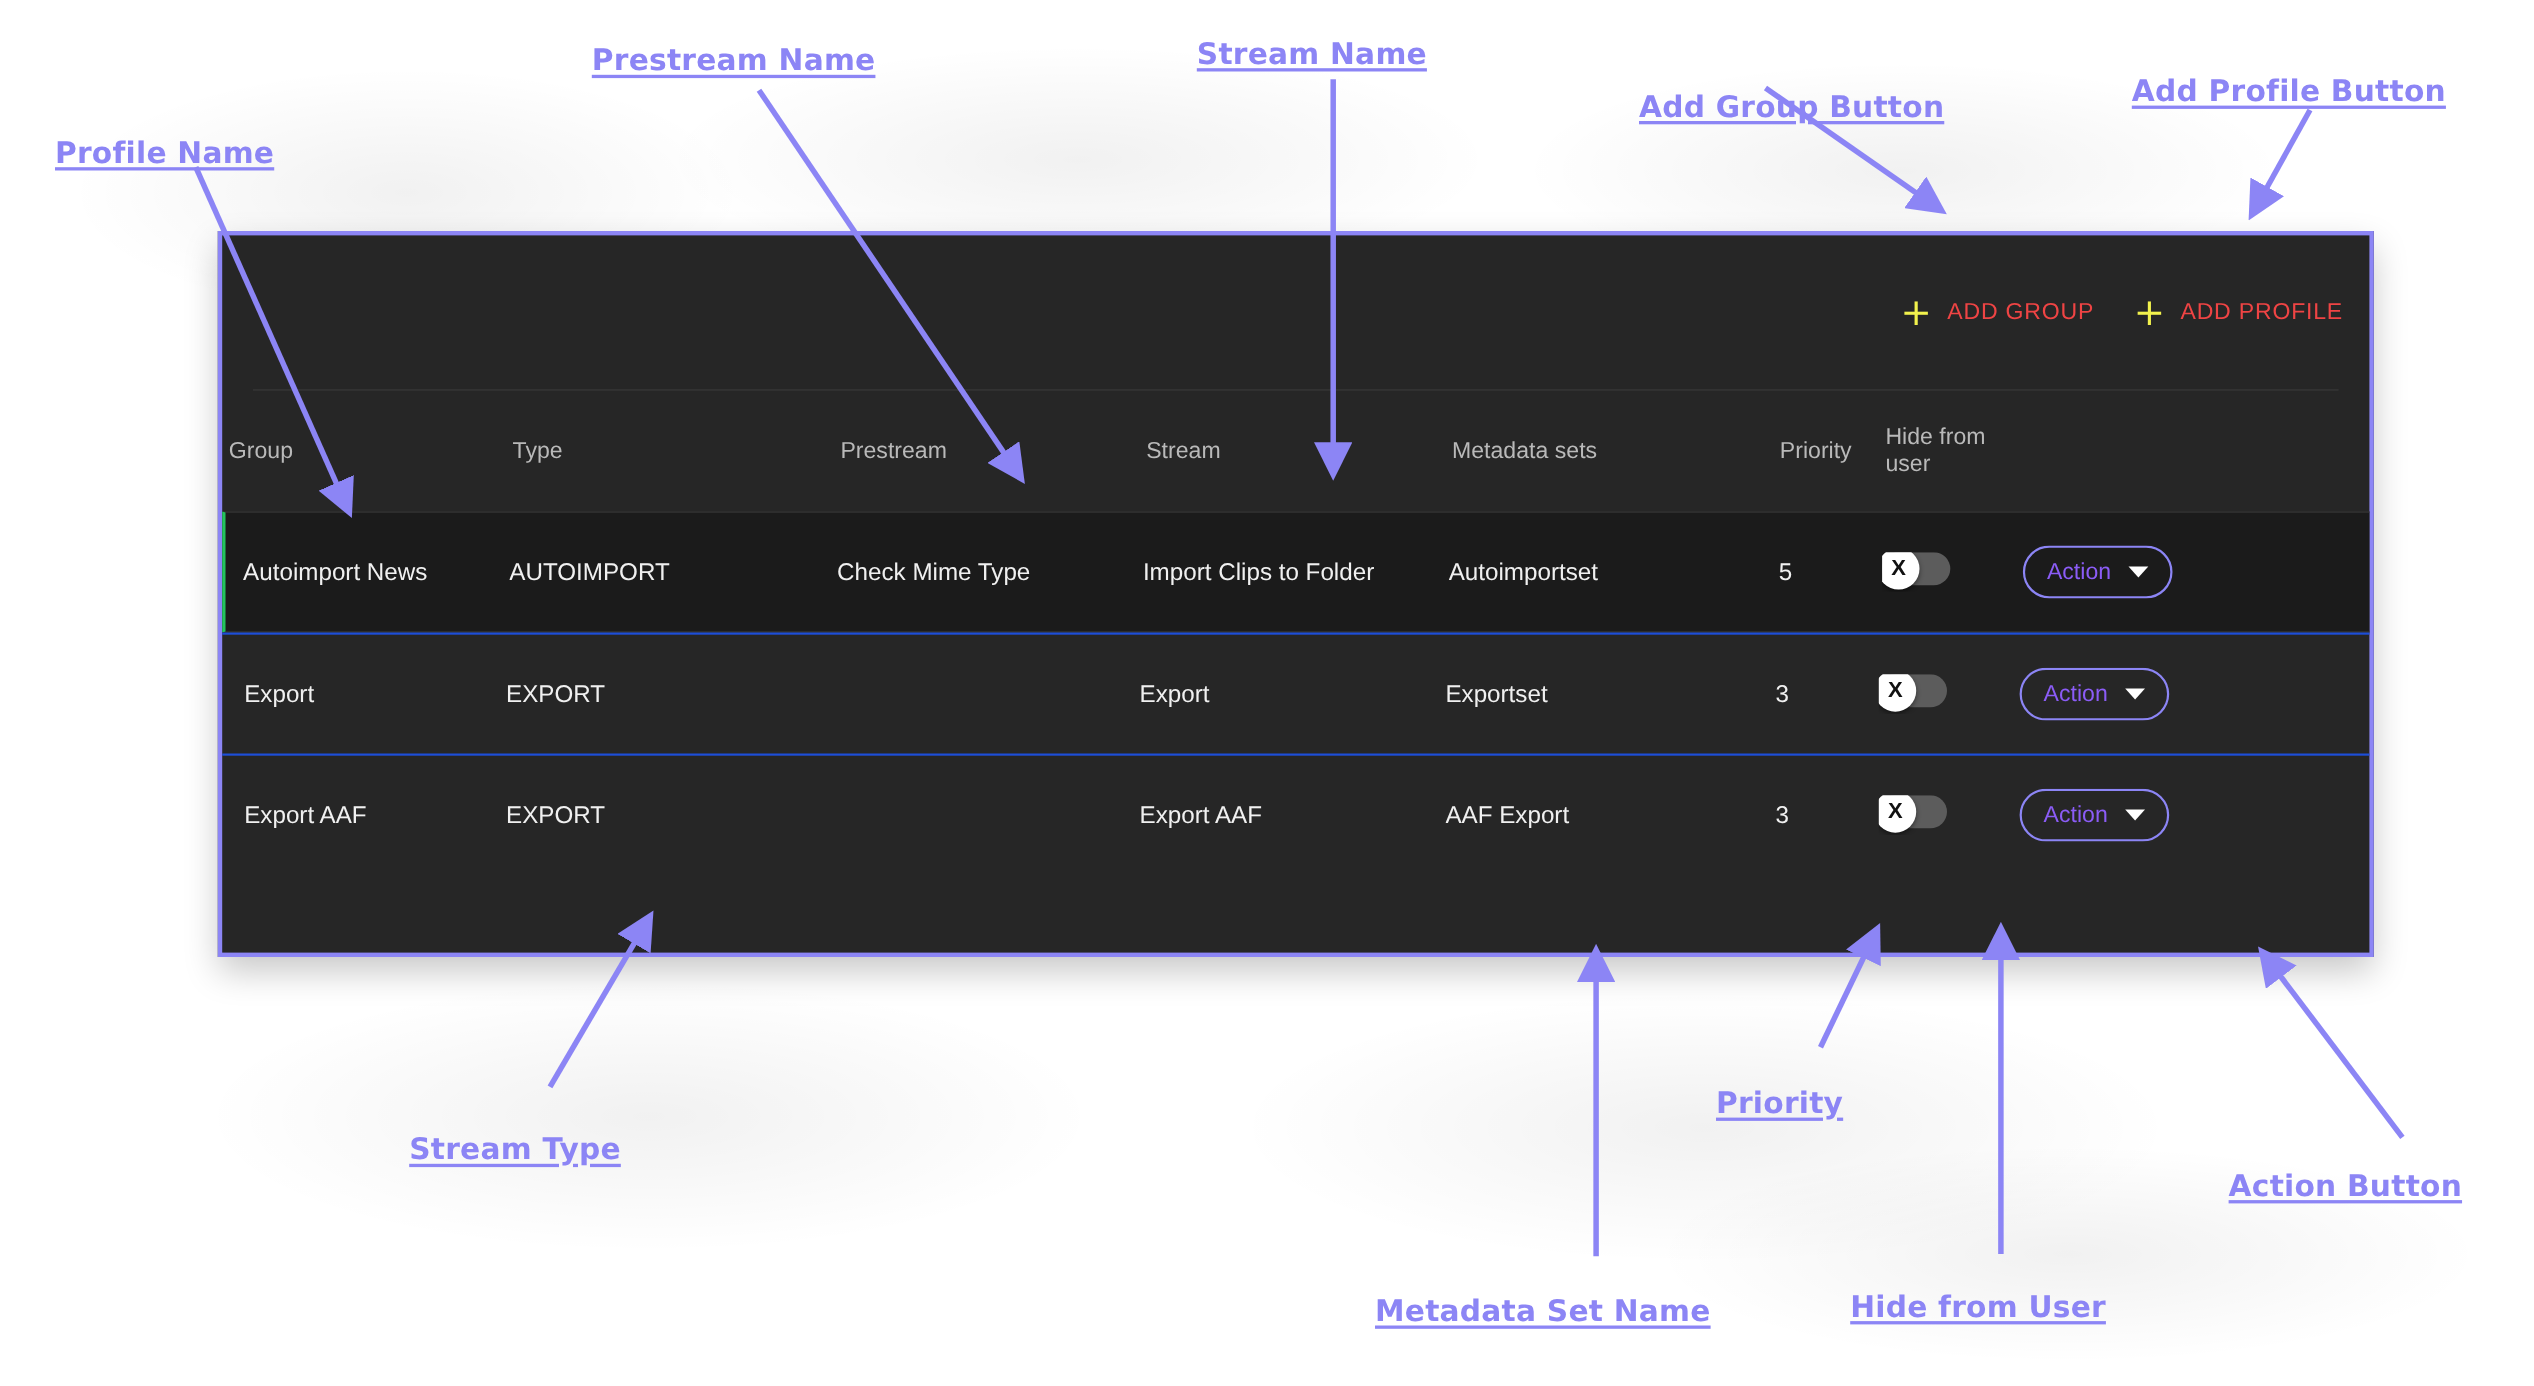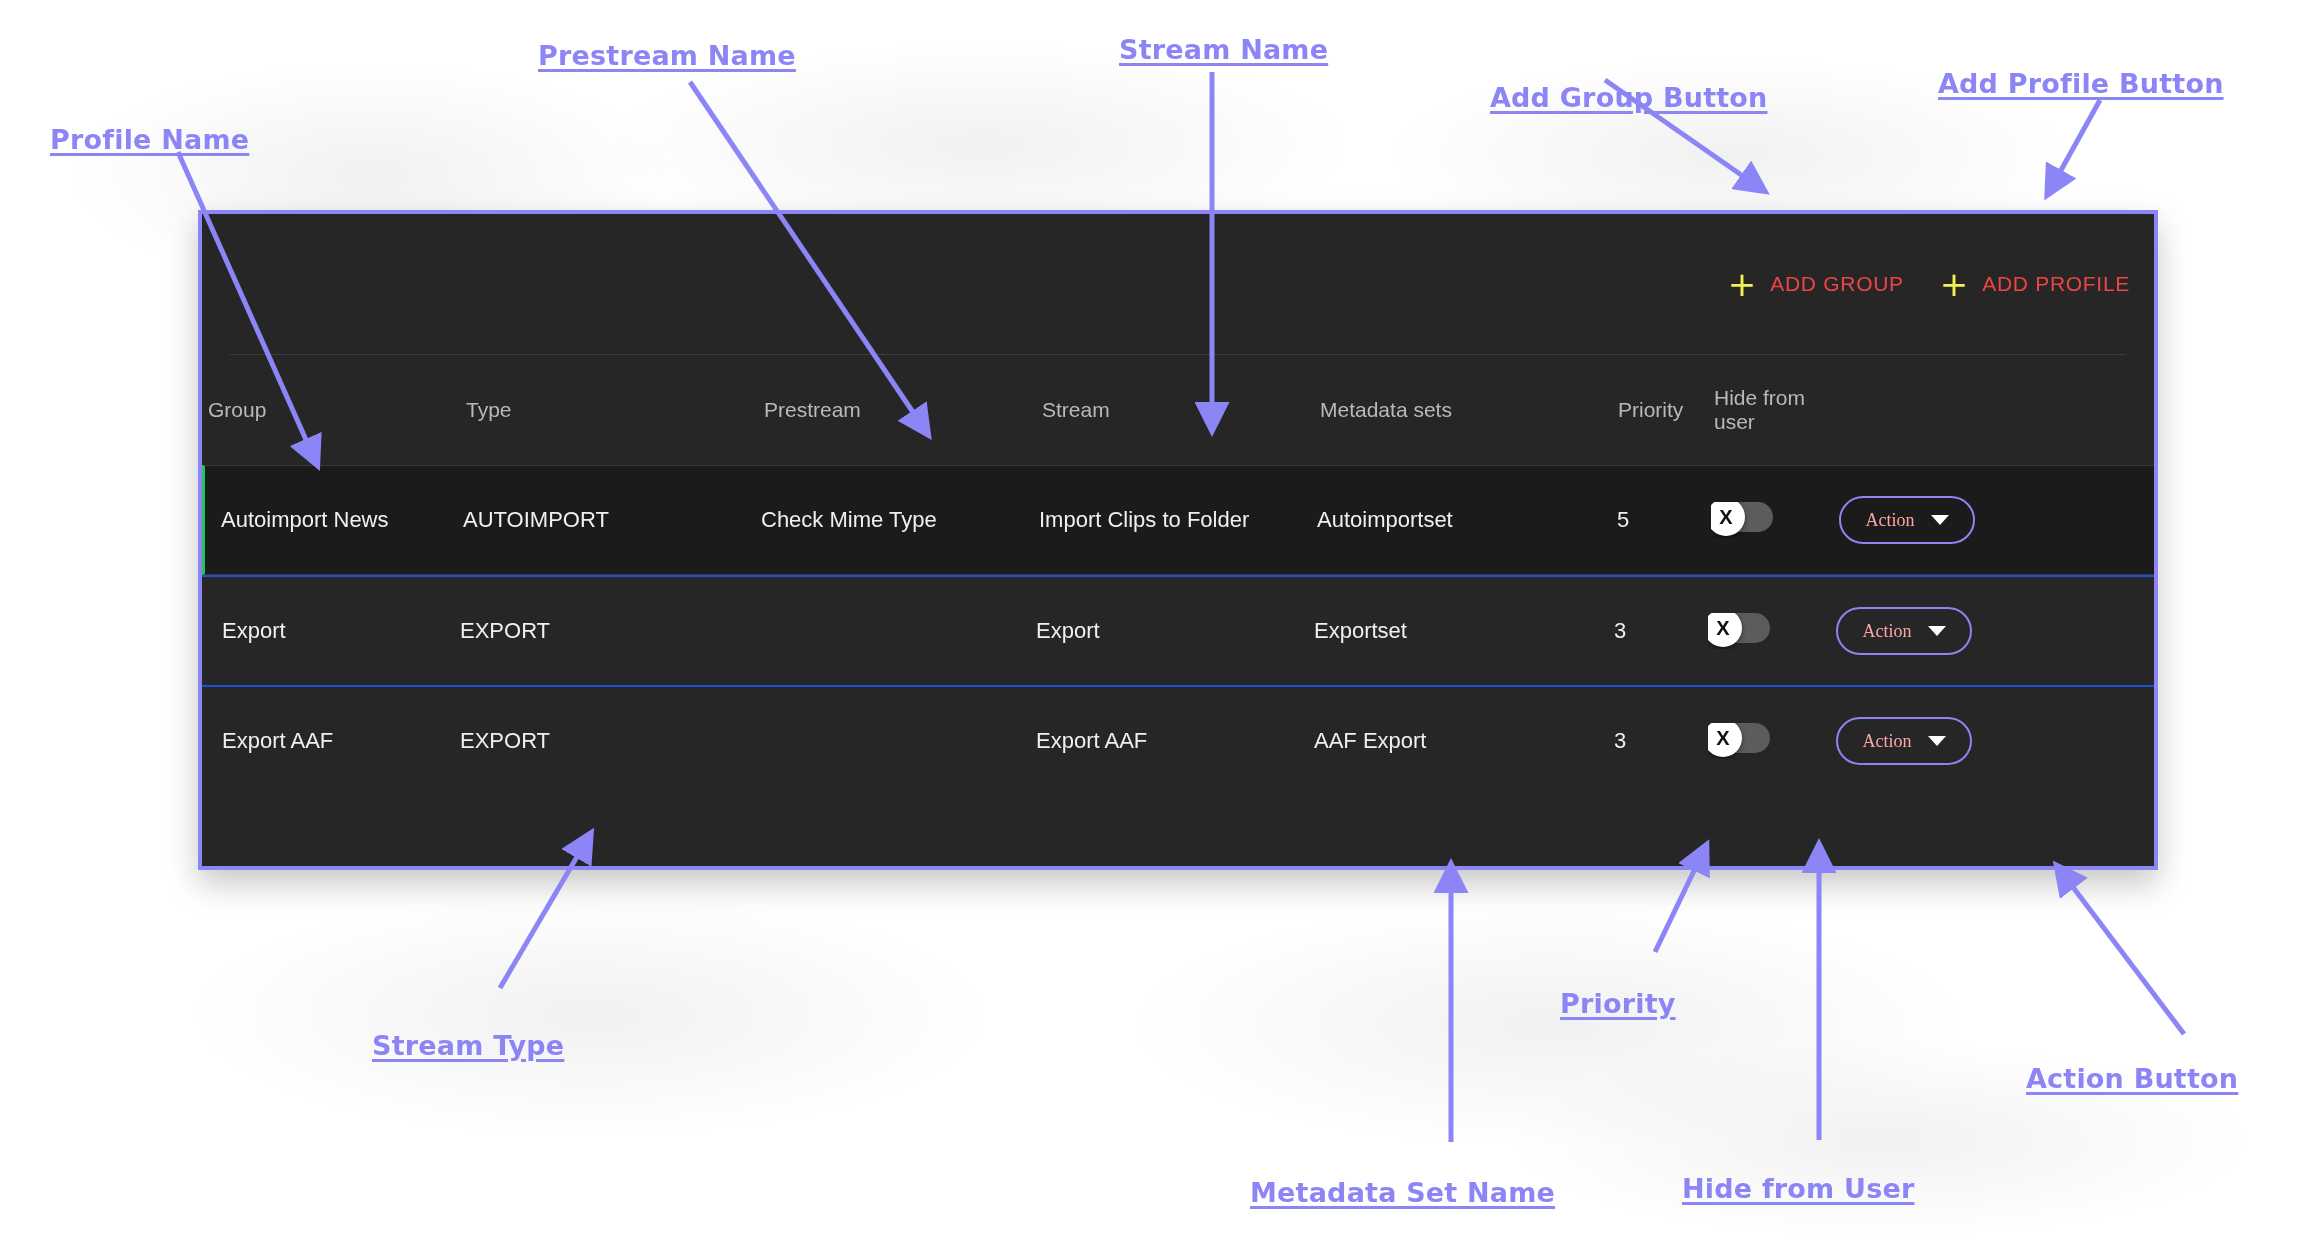--- a/index.html
+++ b/index.html
@@ -182,23 +182,23 @@
     width: 136px;
     height: 48px;
     border: 2px solid #8c85f5;
     border-radius: 26px;
     background: #262626;
     cursor: pointer;
     box-sizing: border-box;
   }
   .data-row.selected .action-btn { background: #1b1b1b; }
   .action-btn .lbl {
-    color: #fca5a5;
-    font-size: 18px;
-    font-family: Liberation Serif, serif;
+    color: #8b5cf6;
+    font-size: 21px;
+    font-family: Liberation Sans, sans-serif;
   }
   .caret {
     width: 0; height: 0;
     border-left: 9px solid transparent;
     border-right: 9px solid transparent;
     border-top: 10px solid #ffffff;
   }
   .cell.c-action { padding-left: 26px; }
 </style>
 </head>
@@ -318,21 +318,21 @@
     <line x1="1655" y1="952" x2="1704" y2="850"></line>
     <line x1="2184" y1="1034" x2="2060" y2="870"></line>
     <line x1="1451" y1="1142" x2="1451" y2="870"></line>
     <line x1="1819" y1="1140" x2="1819" y2="850"></line>
   </g>
 </svg>
 
 <div class="anno-layer">
   <div class="anno-label" style="left:50px;  top:124px;">Profile Name</div>
   <div class="anno-label" style="left:538px; top:40px;">Prestream Name</div>
-  <div class="anno-label" style="left:1088px;top:34px;margin-left:31px;">Stream Name</div>
+  <div class="anno-label" style="left:1088px;top:34px;">Stream Name</div>
   <div class="anno-label" style="left:1490px;top:82px;">Add Group Button</div>
   <div class="anno-label" style="left:1938px;top:68px;">Add Profile Button</div>
   <div class="anno-label" style="left:372px; top:1030px;">Stream Type</div>
   <div class="anno-label" style="left:1560px;top:988px;">Priority</div>
   <div class="anno-label" style="left:2026px;top:1063px;">Action Button</div>
   <div class="anno-label" style="left:1250px;top:1177px;">Metadata Set Name</div>
   <div class="anno-label" style="left:1682px;top:1173px;">Hide from User</div>
 </div>
 
 </body></html>

